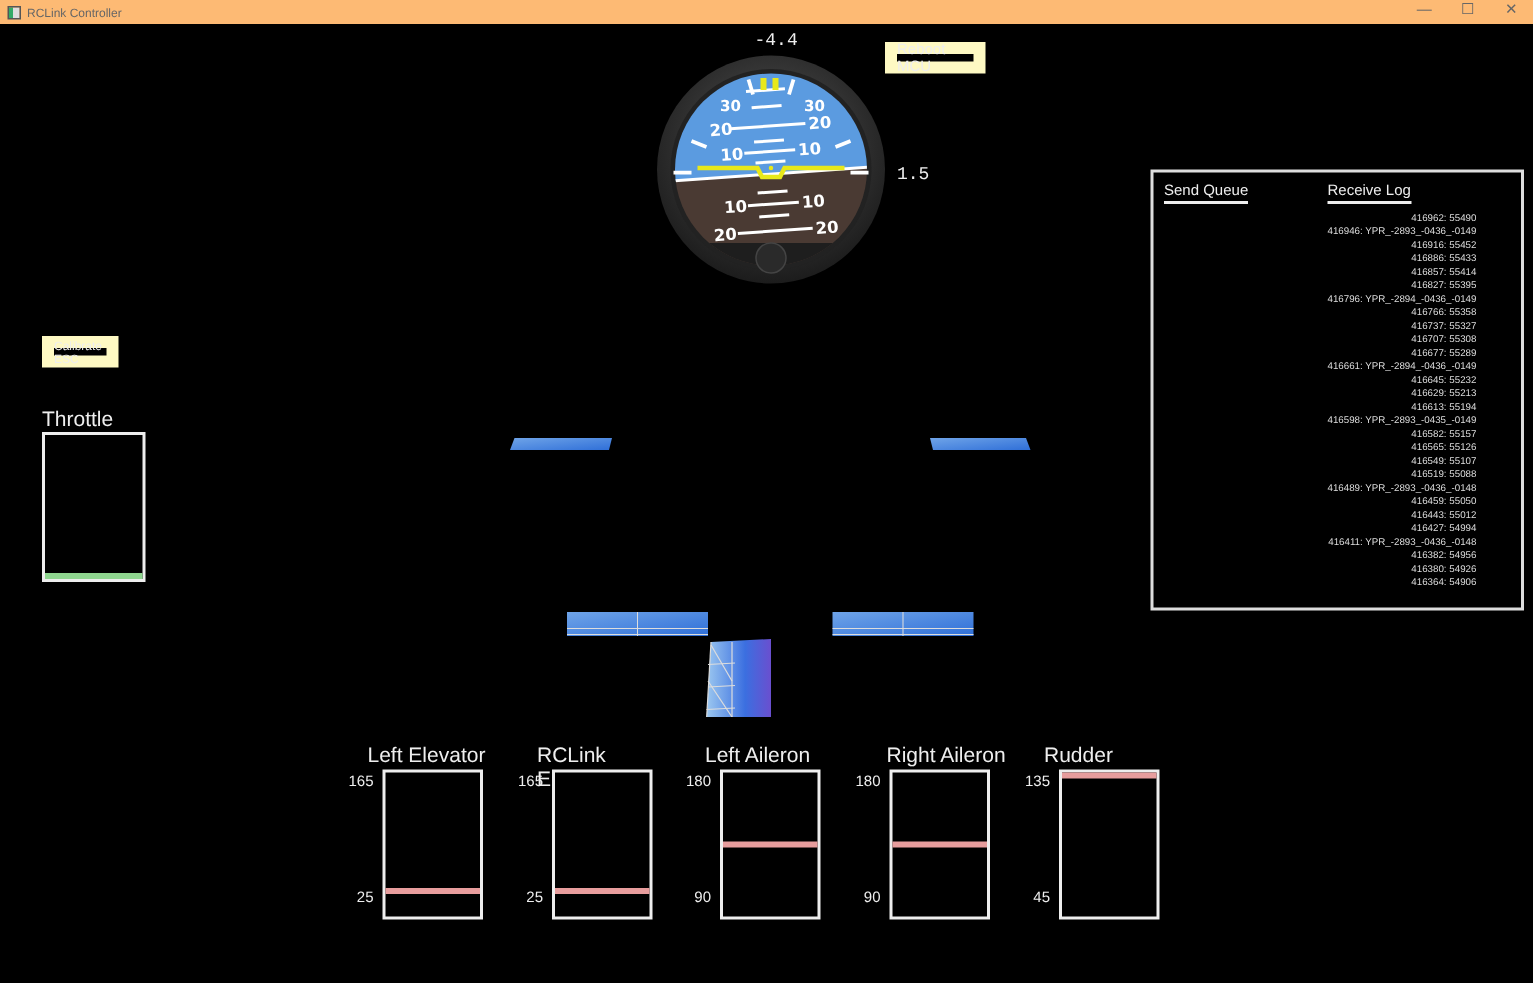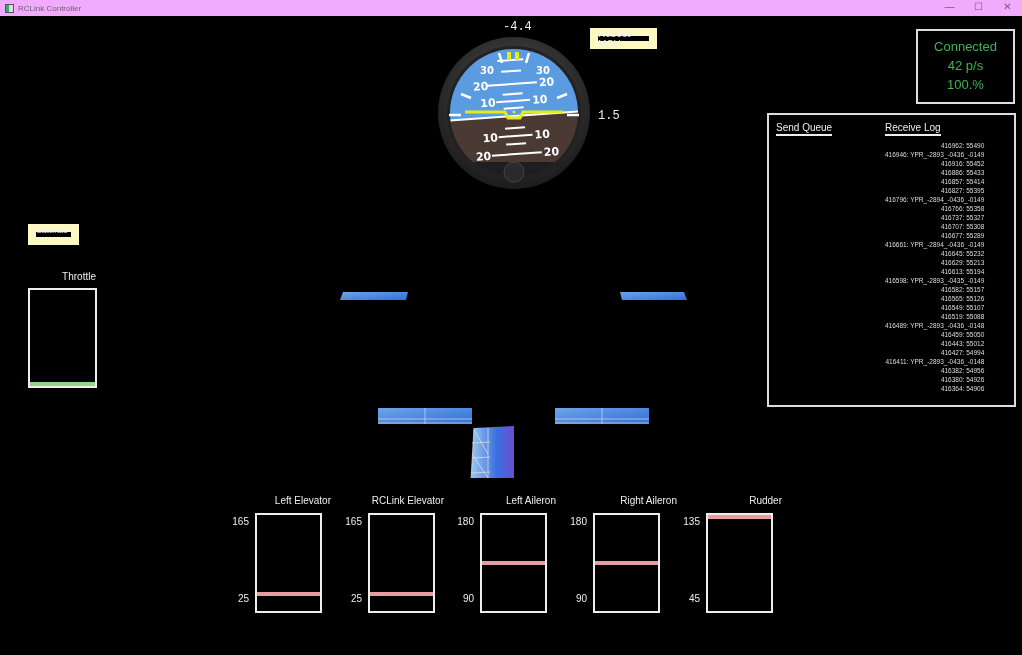--- a/index.html
+++ b/index.html
@@ -1,33 +1,33 @@
 <!DOCTYPE html>
 <html><head>
 <meta charset="utf-8">
 <style>
   * { box-sizing: border-box; margin: 0; padding: 0; }
   html, body { width: 1022px; height: 655px; overflow: hidden; background: #000; font-family: "Liberation Sans", sans-serif; }
-  .titlebar { position: absolute; left: 0; top: 0; width: 1022px; height: 16px; background: #f0abfc; display: flex; align-items: center; }
+  .titlebar { position: absolute; left: 0; top: 0; width: 1022px; height: 16px; background: #fdba74; display: flex; align-items: center; }
   .titlebar .app-icon { width: 9px; height: 9px; margin-left: 5px; border: 1px solid #555; background: linear-gradient(90deg,#3a6 0 40%,#ddd 40%); }
   .titlebar .title { font-size: 8px; color: #666; margin-left: 4px; }
   .titlebar .winbtns { position: absolute; right: 0; top: 0; height: 16px; display: flex; }
   .titlebar .winbtn { width: 29px; height: 16px; font-size: 10px; color: #666; text-align: center; line-height: 14px; }
   .canvas { position: absolute; left: 0; top: 16px; width: 1022px; height: 639px; background: #000; }
 
   .btn { position: absolute; border: 8px solid #fef9c3; color: #eee; background: #000; font-size: 10px; display: flex; align-items: center; justify-content: center; cursor: pointer; }
   .status { position: absolute; left: 916px; top: 13px; width: 99px; height: 75px; border: 2px solid #ddd; color: #3fb34f; font-size: 13px; text-align: center; padding-top: 6px; line-height: 19px; }
 
   .log-panel { position: absolute; left: 767px; top: 97px; width: 249px; height: 294px; border: 2px solid #ddd; text-align: right; }
   .log-panel .hdr { position: absolute; font-size: 10px; color: #eee; border-bottom: 2px solid #eee; padding-bottom: 0px; line-height: 12px; }
   .log-list { position: absolute; left: 116px; top: 26px; font-size: 6.5px; line-height: 9px; color: #ddd; white-space: nowrap; }
 
   .gauge-readout { position: absolute; color: #eee; font-size: 12px; font-family: Liberation Mono, monospace; }
 
-  .bar-label { position: absolute; color: #eee; font-size: 10px; text-align: right; }
+  .bar-label { position: absolute; color: #eee; font-size: 14px; text-align: left; }
   .bar-box { position: absolute; border: 2px solid #eee; background: #000; }
   .bar-line { position: absolute; left: 0; right: 0; height: 4px; background: #e79d9d; }
   .bar-tick { position: absolute; color: #eee; font-size: 10px; text-align: right; width: 24px; }
 </style>
 </head>
 <body>
 
 <div class="titlebar">
   <span class="app-icon"></span>
   <span class="title">RCLink Controller</span>
@@ -103,25 +103,20 @@
     <g stroke="#e8e81a" stroke-width="3" fill="none">
       <polyline points="28,76 68,76 71,82 83,82 86,76 126,76"></polyline>
     </g>
     <circle cx="77" cy="76" r="1.5" fill="#e8e81a"></circle>
 
     <circle cx="77" cy="136" r="10" fill="#2a2a2a" stroke="#444" stroke-width="1"></circle>
   </svg>
 
   <div class="btn" style="left:590px; top:12px; width:67px; height:21px;">Reboot MCU</div>
 
-  <div class="status">
-    <div>Connected</div>
-    <div>42 p/s</div>
-    <div>100.%</div>
-  </div>
 
   <div class="log-panel">
     <span class="hdr" style="left:7px; top:7px;">Send Queue</span>
     <span class="hdr" style="left:116px; top:7px;">Receive Log</span>
     <div class="log-list" id="receive-log">
         <div>416962: 55490</div>
         <div>416946: YPR_-2893_-0436_-0149</div>
         <div>416916: 55452</div>
         <div>416886: 55433</div>
         <div>416857: 55414</div>

